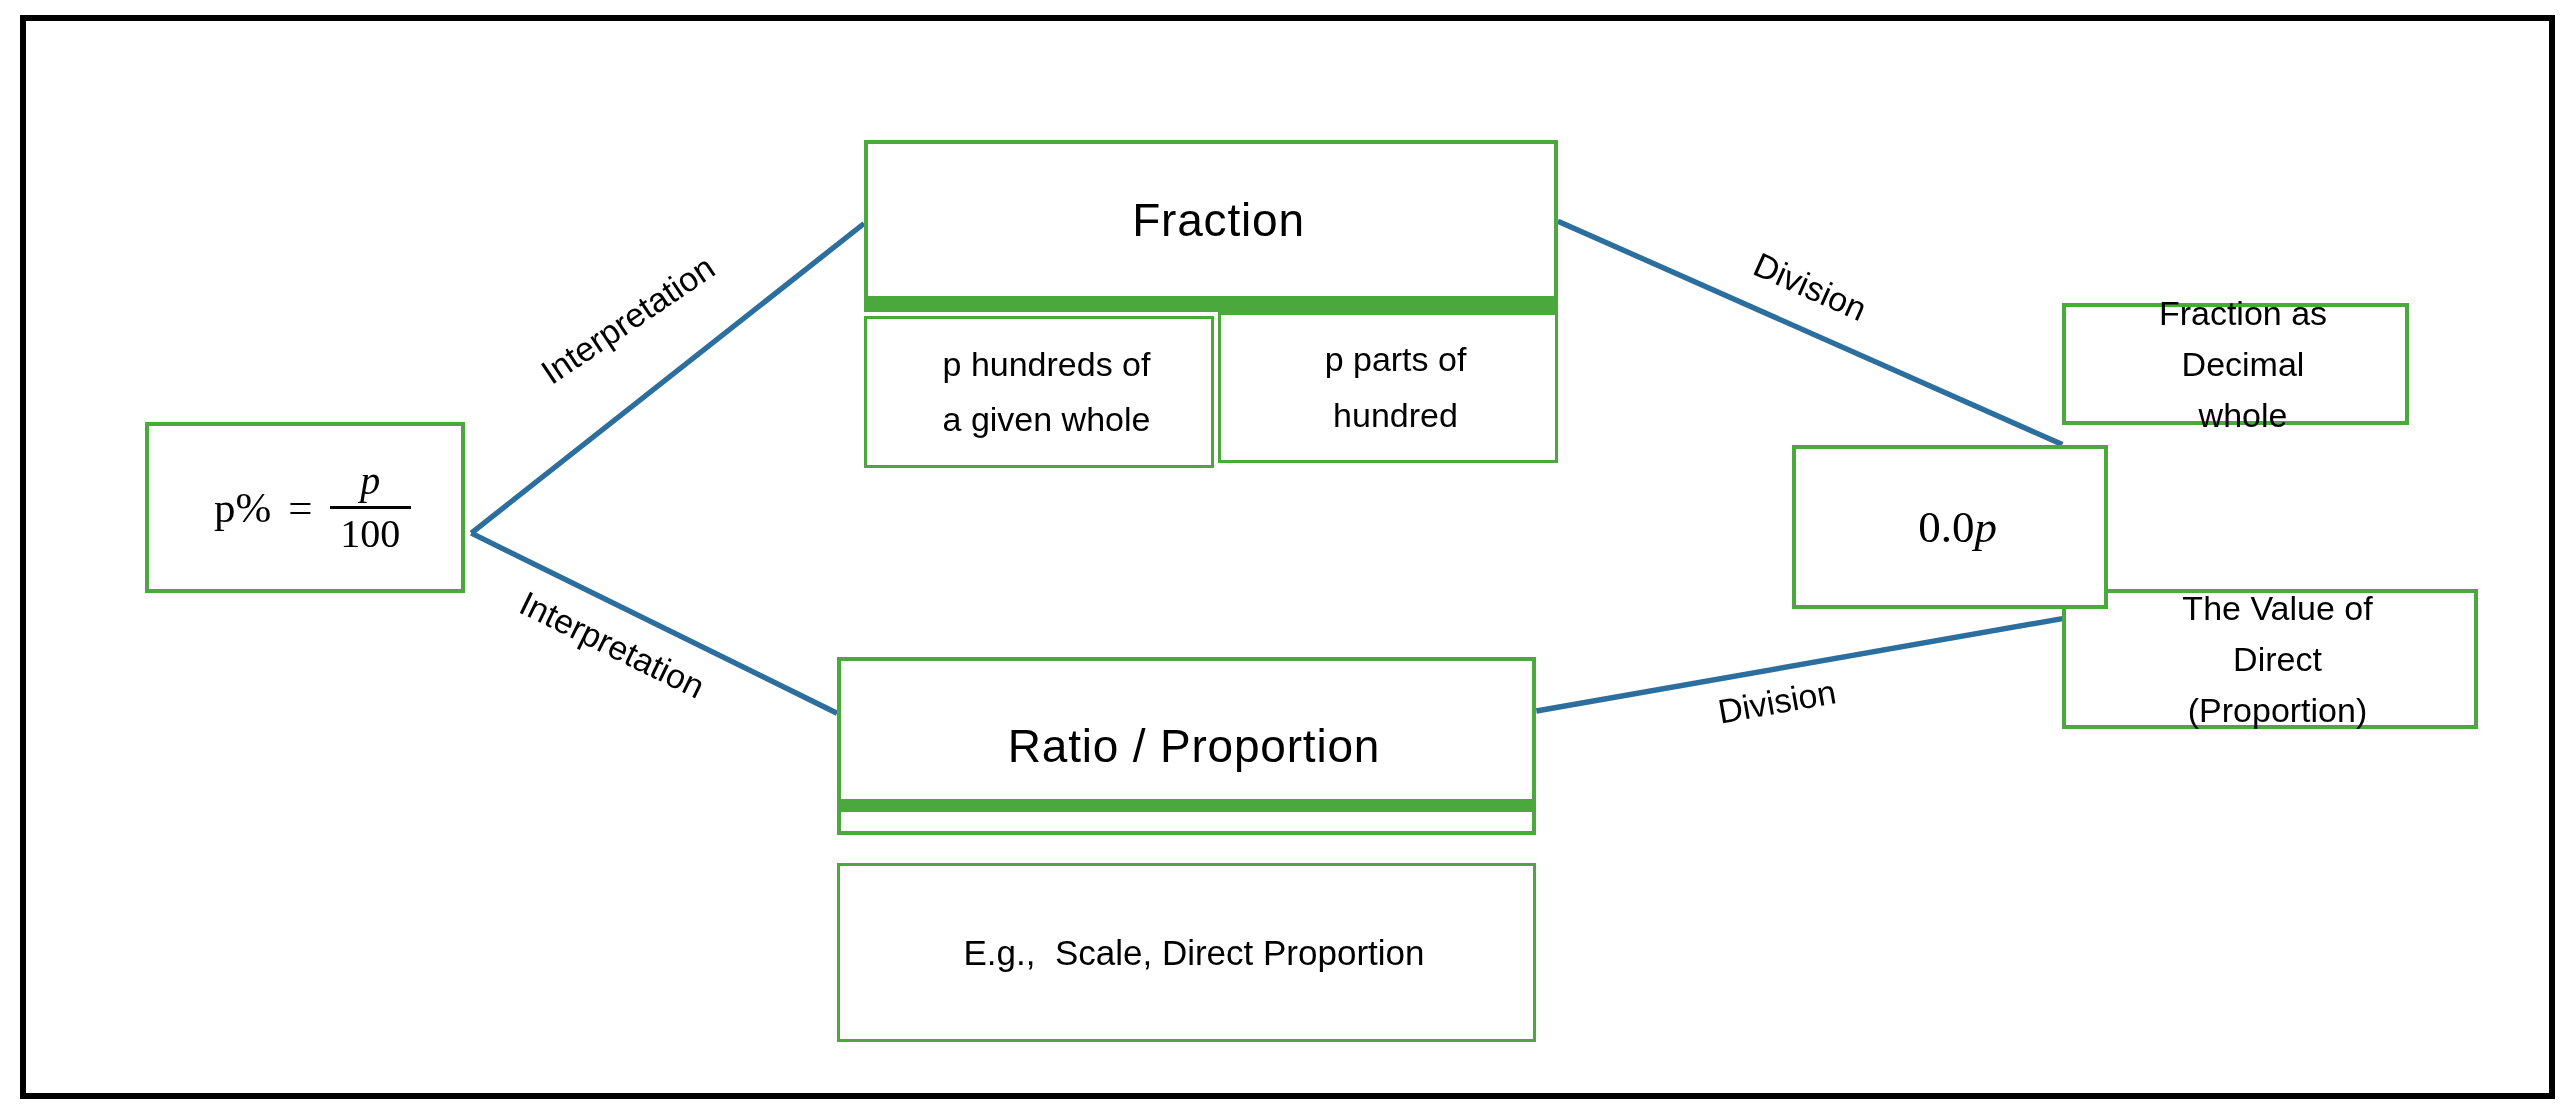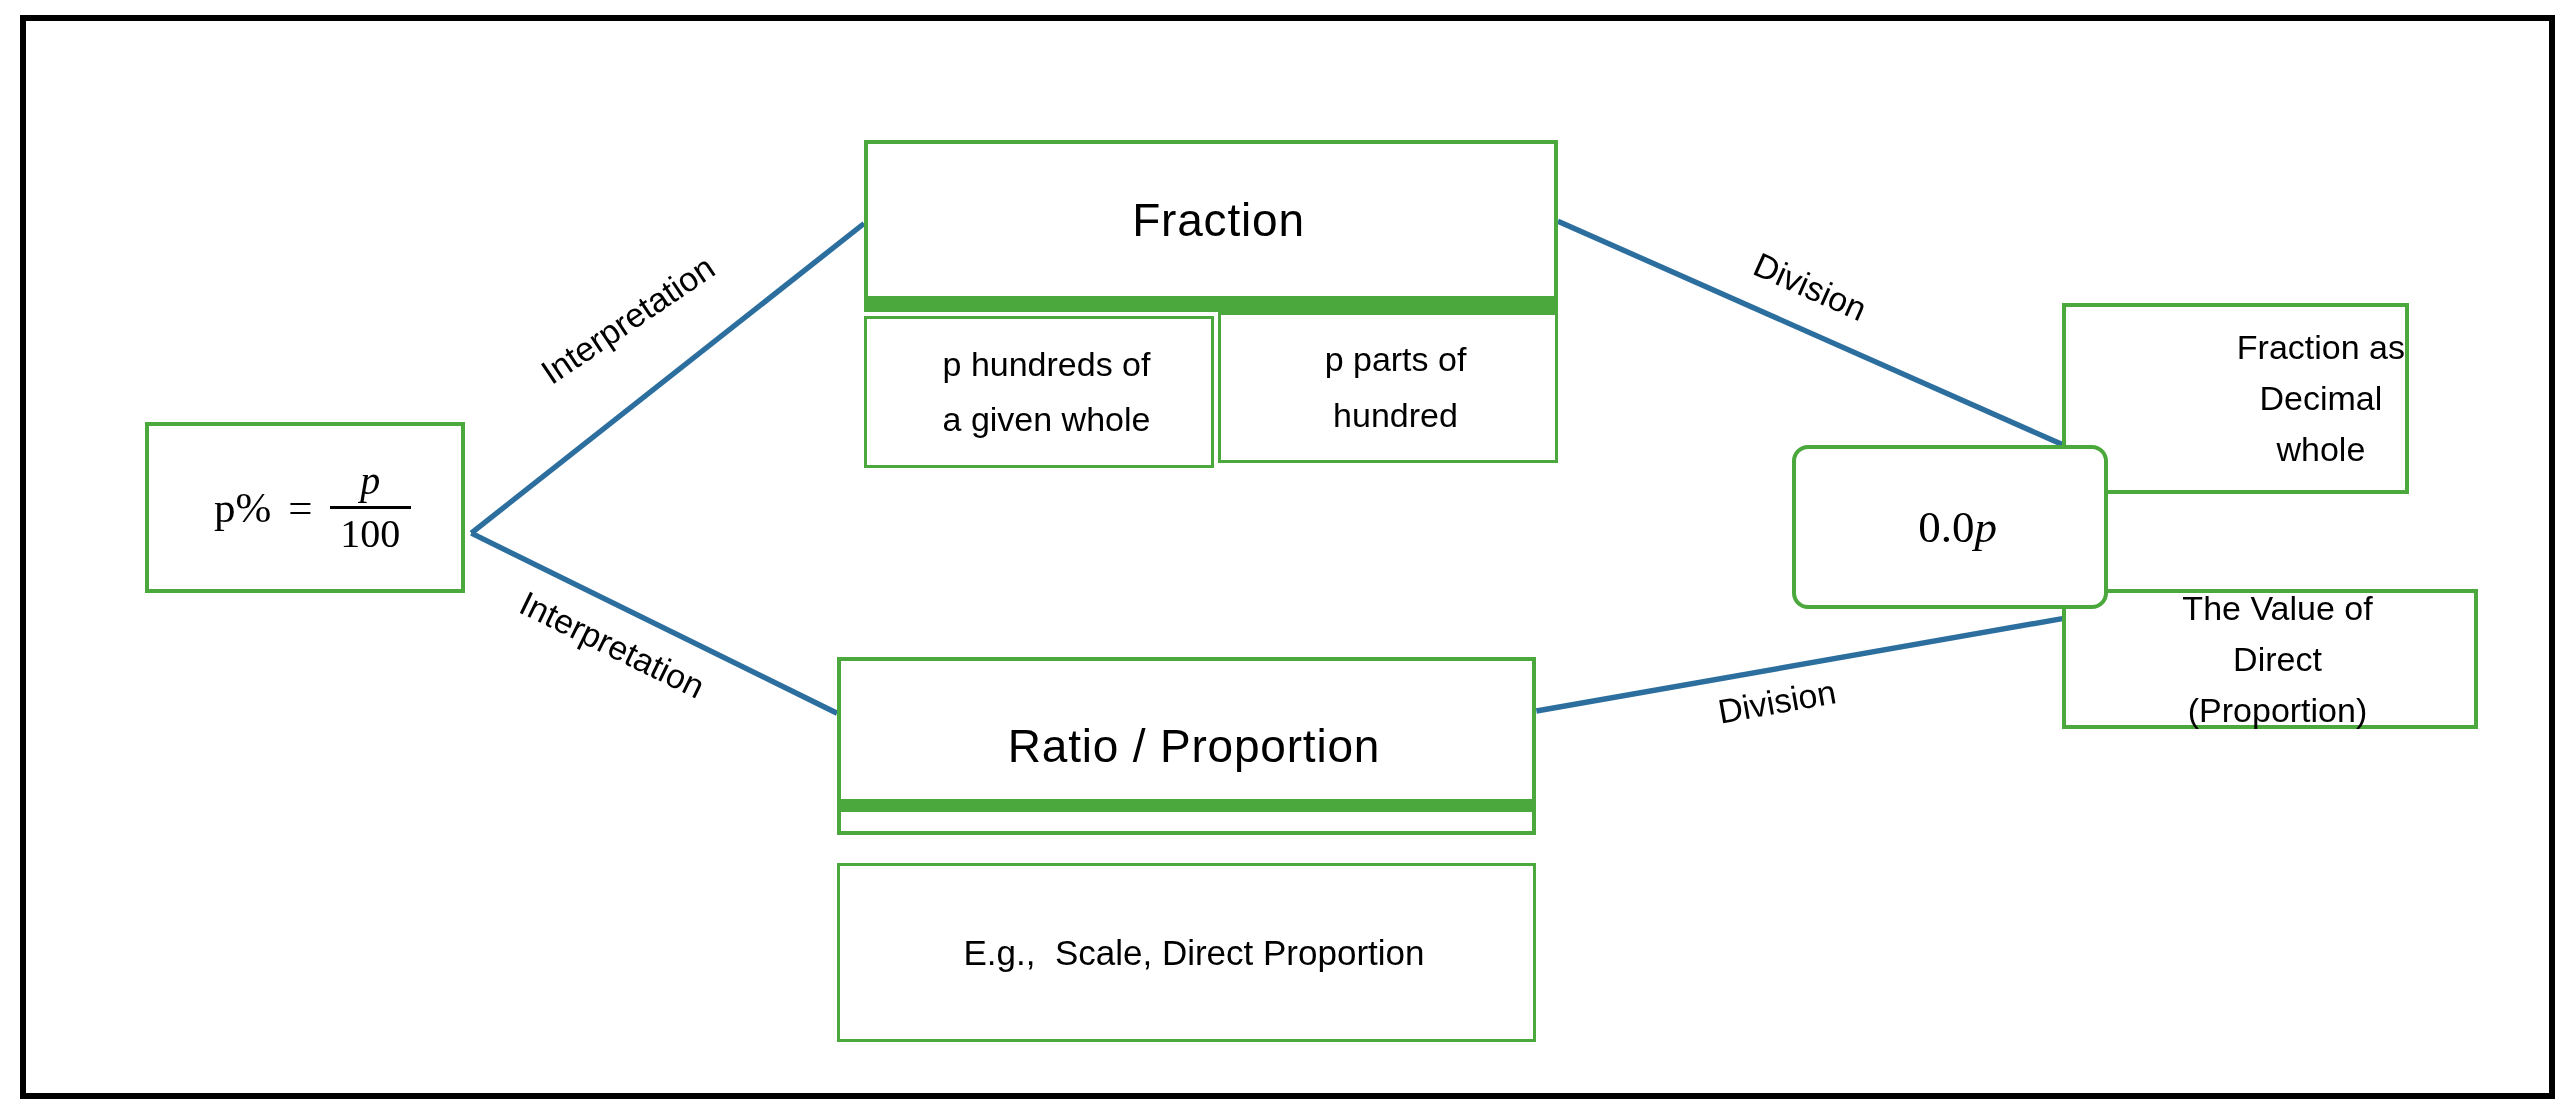--- a/index.html
+++ b/index.html
@@ -27,21 +27,21 @@
   .example-text{font-size:35px;white-space:pre-wrap;}
   .edge-label{position:absolute;font-size:34px;white-space:nowrap;transform:translate(-50%,-50%) rotate(var(--rot));}
   .math{font-family:"Liberation Serif",serif;}
   .formula{display:flex;align-items:center;gap:17px;font-size:43px;}
   .frac{display:inline-flex;flex-direction:column;align-items:center;line-height:1.1;font-size:40px;}
   .frac .num{font-style:italic;padding:0 20px 3.1px;}
   .frac .den{border-top:3.1px solid var(--text);padding:3.1px 10.8px 0;}
   .decimal-val{font-size:45px;}
   .decimal-val .var{font-style:italic;}
   .z2{z-index:2;}
-  .z3{z-index:3;border-radius:16px;}
+  .z3{z-index:3;}
   .overflow{overflow:visible;}
 </style>
 </head>
 <body>
 
 <div class="canvas">
 
   <div class="outer-frame"></div>
 
   <svg class="connectors" viewBox="0 0 3345 1450">
@@ -85,21 +85,21 @@
   </div>
 
   <div class="node" style="left:837px;top:621px;width:699px;height:178px;margin-top:36px;">
     <div class="title-text">Ratio / Proportion</div>
   </div>
   <div class="bar" style="left:837px;top:799px;width:699px;height:13px;"></div>
   <div class="node thin" style="left:837px;top:863px;width:699px;height:179px;">
     <div class="example-text">E.g.,  Scale, Direct Proportion</div>
   </div>
 
-  <div class="node z2" style="left:2062px;top:303px;width:347px;height:191px;justify-content:flex-end;">
+  <div class="node z2" style="left:2062px;top:303px;width:347px;height:122px;">
     <div class="right-text">
       <span>Fraction as</span>
       <span>Decimal</span>
       <span>whole</span>
     </div>
   </div>
   <div class="node z2 overflow" style="left:2062px;top:589px;width:416px;height:140px;">
     <div class="right-text">
       <span>The Value of</span>
       <span>Direct</span>

